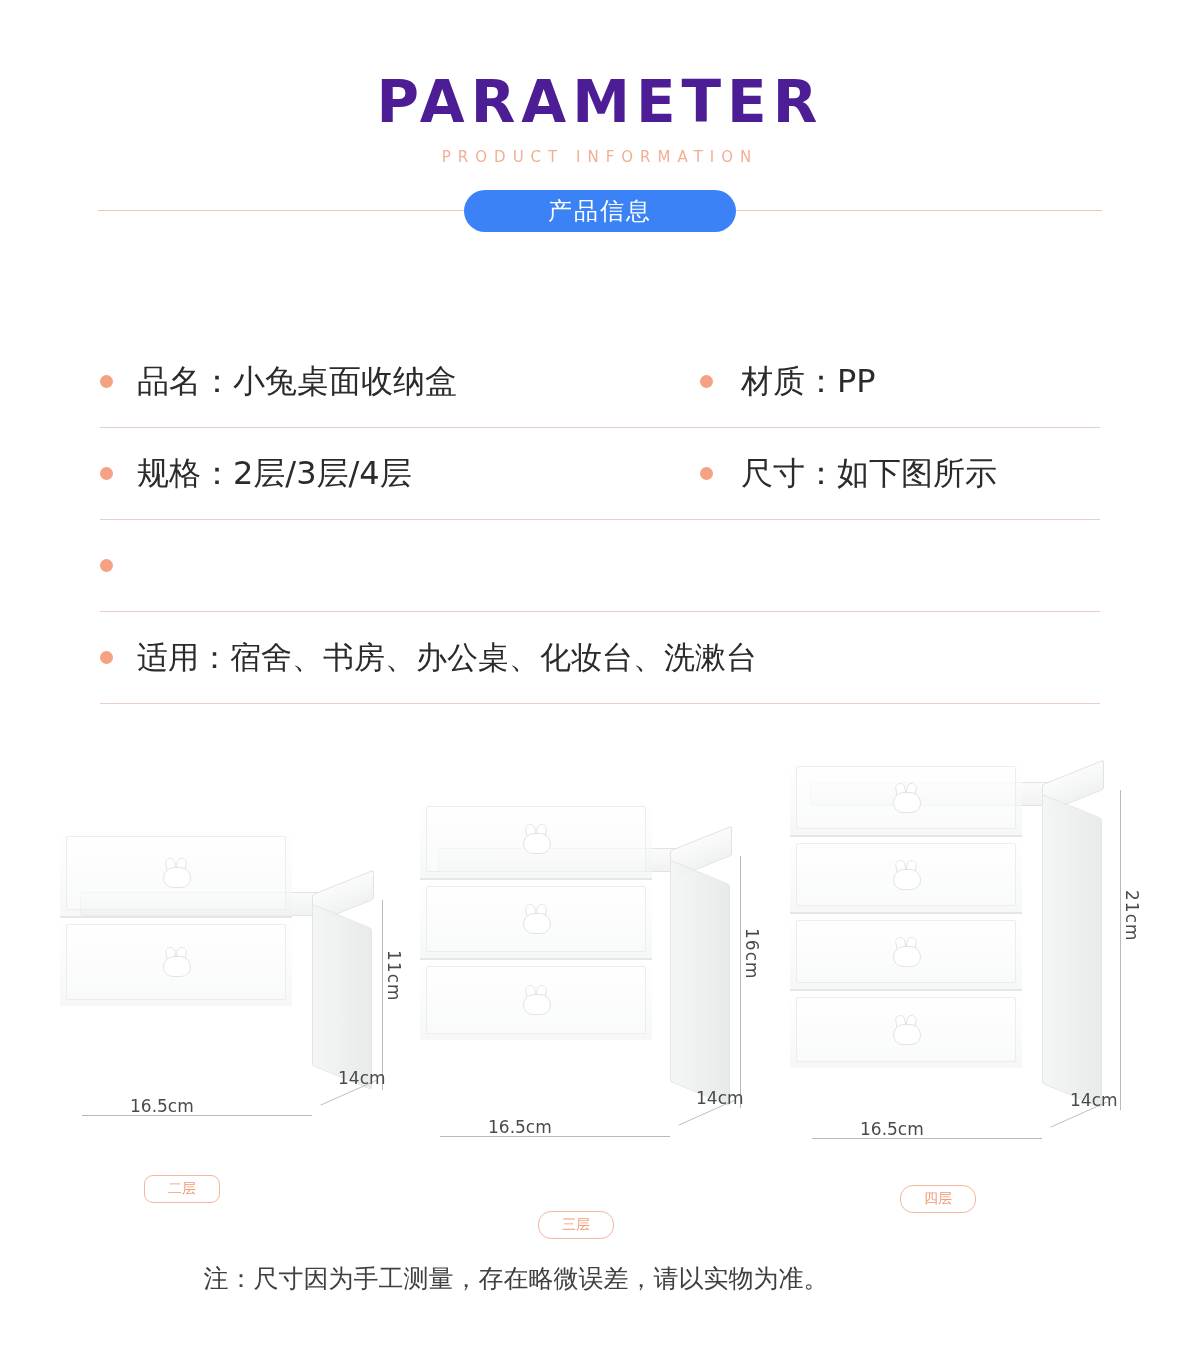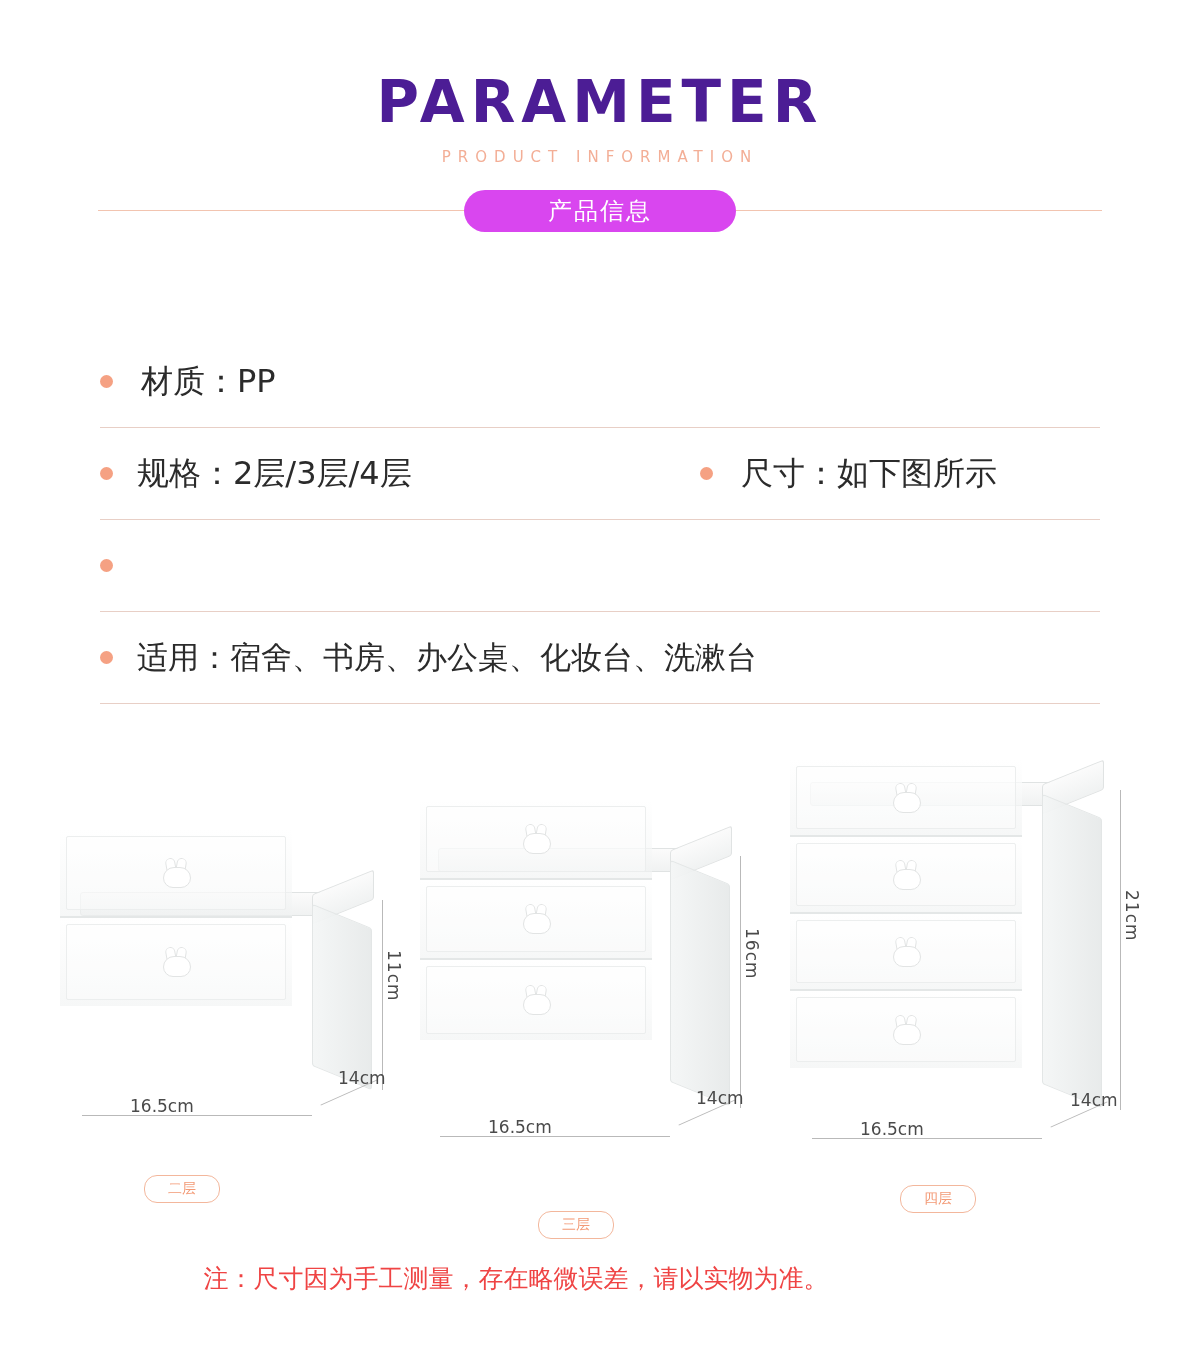--- a/index.html
+++ b/index.html
@@ -53,21 +53,21 @@
   .rule-left { left: 98px; width: 380px; }
   .rule-right { right: 98px; width: 380px; }
   .pill {
     position: absolute;
     top: 190px;
     left: 50%;
     transform: translateX(-50%);
     width: 272px;
     height: 42px;
     border-radius: 21px;
-    background: #d946ef;
+    background: #3b82f6;
     color: #ffffff;
     font-size: 24px;
     letter-spacing: 2px;
     display: flex;
     align-items: center;
     justify-content: center;
   }
 
   
   .specs {
@@ -204,38 +204,42 @@
     font-family: "DejaVu Sans", sans-serif;
   }
 
   .note {
     position: absolute;
     top: 1262px;
     left: 0;
     width: 1032px;
     text-align: center;
     font-size: 25px;
-    color: #ef4444;
+    color: #404040;
     font-family: "DejaVu Sans", sans-serif;
   }
 </style>
 </head>
 <body>
 
 <div class="header">
   <div class="title-main">PARAMETER</div>
   <div class="title-sub">PRODUCT INFORMATION</div>
   <div class="rule-left"></div>
   <div class="rule-right"></div>
   <div class="pill">产品信息</div>
 </div>
 
 <div class="specs">
 
   <div class="spec-row">
+    <div class="cell cell-left">
+      <span class="dot"></span>
+      <span class="spec-text">品名：小兔桌面收纳盒</span>
+    </div>
     <div class="cell cell-right">
       <span class="dot"></span>
       <span class="spec-text">材质：PP</span>
     </div>
   </div>
 
   <div class="spec-row">
     <div class="cell cell-left">
       <span class="dot"></span>
       <span class="spec-text">规格：2层/3层/4层</span>
@@ -292,21 +296,21 @@
 
       <div class="dim-line" style="left:322px; top:70px; width:1px; height:190px;"></div>
       <div class="dim-label vertical" style="left:324px; top:120px;">11cm</div>
 
       <div class="dim-line" style="left:22px; top:285px; width:230px; height:1px;"></div>
       <div class="dim-label" style="left:70px; top:266px;">16.5cm</div>
 
       <div class="dim-line" style="left:258px; top:262px; width:62px; height:1px; transform:rotate(-24deg);"></div>
       <div class="dim-label" style="left:278px; top:238px;">14cm</div>
     </div>
-    <div class="tag" style="left:84px; top:345px;">二层</div>
+    <div class="tag" style="left:84px; top:345px;border-radius:9px;">二层</div>
   </div>
 
   <div class="product" style="left:420px; top:40px;">
     <div class="box-wrap" style="width:350px; height:330px;">
       <div class="top-face" style="left:18px; top:48px; width:246px; height:22px; border-radius:3px;"></div>
       <div class="top-face" style="left:250px; top:38px; width:60px; height:28px; transform:skewY(-22deg); border-radius:3px;"></div>
       <div class="side-face" style="left:250px; top:72px; width:58px; height:220px; transform:skewY(22deg); border-radius:3px;"></div>
 
       <div class="body" style="left:18px; top:70px; width:232px; height:240px;">
         <div class="drawer" style="height:33.33%;">

